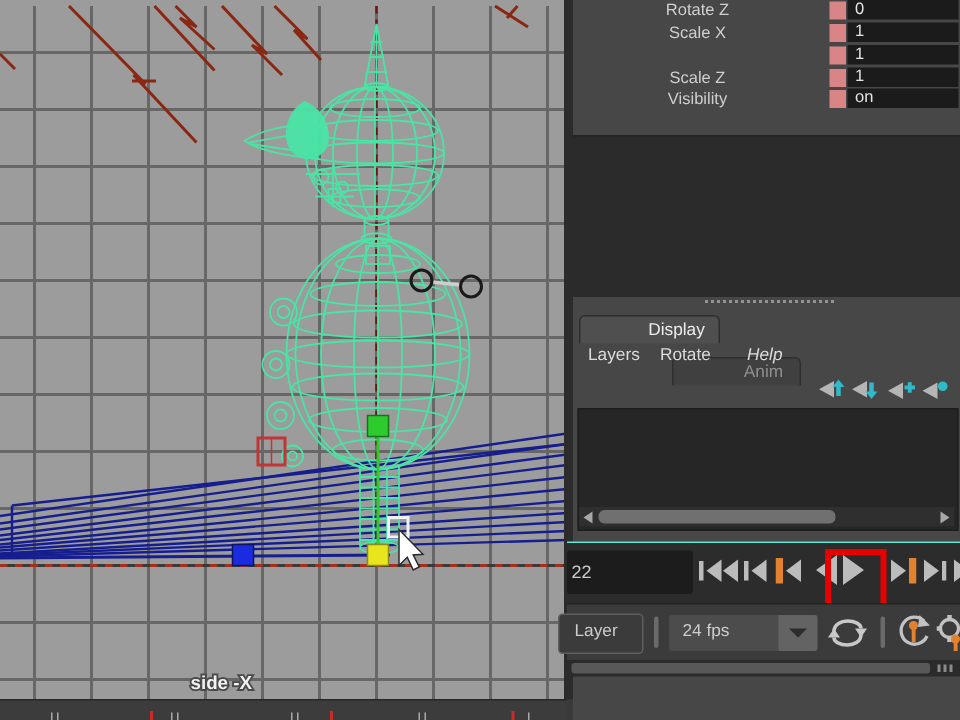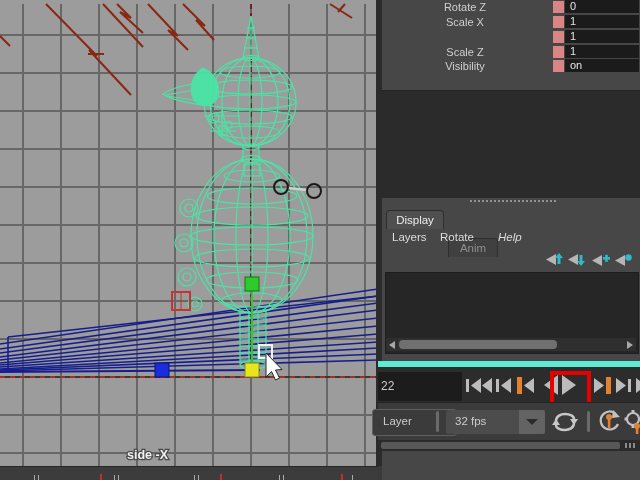--- a/index.html
+++ b/index.html
@@ -18,40 +18,40 @@
   #panel{left:382px;top:0;width:258px;height:480px;background:#474747;}
   .cb-row{position:absolute;left:0;width:258px;height:14px;}
   .cb-label{position:absolute;left:0;top:1px;width:166px;text-align:center;font-size:11px;color:#cfcfcf;}
   .cb-swatch{position:absolute;left:171px;top:1px;width:11px;height:12px;background:#d98585;}
   .cb-field{position:absolute;left:183px;top:0px;width:74px;height:13px;background:#1b1b1b;}
   .cb-value{position:absolute;left:5px;top:0px;font-size:11px;color:#e4e4e4;}
   #cb-graph{left:382px;top:90px;width:258px;height:107px;background:#2b2b2b;border-top:1px solid #232323;}
   #splitter{left:470px;top:200px;width:86px;height:0;border-top:2px dotted #929292;}
   
   .tab{position:absolute;top:210px;height:18px;line-height:18px;text-align:center;font-size:11.5px;
-       border:1px solid #2e2e2e;border-bottom:none;border-radius:4px 4px 0 0;}
+       border:1px solid #2e2e2e;border-bottom:none;border-radius:4px 4px 0 0;padding-left:36px;}
   .tab.active{background:#4f4f4f;color:#ececec;}
   .tab.inactive{background:#404040;color:#8f8f8f;margin-top:28px;}
   .menu-item{position:absolute;top:231px;font-size:11.5px;color:#dcdcdc;}
   .licon{position:absolute;top:252px;width:20px;height:15px;}
   
   #layer-list{left:385px;top:272px;width:252px;height:80px;background:#262626;border:1px solid #1d1d1d;}
   #hscroll{left:386px;top:338px;width:250px;height:13px;background:#2f2f2f;}
   .sarrow{position:absolute;top:3px;width:0;height:0;border-style:solid;}
   #scroll-thumb{position:absolute;left:13px;top:2px;width:158px;height:9px;background:#707070;border-radius:4px;}
   
-  #playback-row{left:378px;top:361px;width:262px;height:41px;background:#2c2c2c;border-top:6px solid #5eead4;}
+  #playback-row{left:378px;top:361px;width:262px;height:41px;background:#2c2c2c;border-top:1px solid #5eead4;}
   #frame-field{position:absolute;left:0px;top:5px;width:84px;height:29px;background:#1c1c1c;border-radius:2px;}
   #frame-field span{position:absolute;left:3px;top:7px;font-size:12px;color:#cccccc;}
   .pb{position:absolute;top:9px;}
   #play-highlight{position:absolute;left:172px;top:4px;width:33px;height:37px;border:4px solid #e60000;}
   
   #controls-row{left:378px;top:402px;width:262px;height:38px;background:#3b3b3b;border-top:1px solid #232323;}
   #layer-btn{position:absolute;left:-6px;top:6px;width:55px;height:25px;background:#3b3b3b;
-             border:1px solid #5f5f5f;border-radius:3px;padding-left:28px;}
+             border:1px solid #5f5f5f;border-radius:3px;}
   #layer-btn span{position:absolute;left:10px;top:5px;font-size:11.5px;color:#cccccc;}
   .vsep{position:absolute;top:8px;width:3px;height:21px;background:#6a6a6a;border-radius:2px;}
   #fps-dd{position:absolute;left:68px;top:7px;width:99px;height:24px;background:#4c4c4c;border-radius:2px;}
   #fps-dd .lab{position:absolute;left:9px;top:5px;font-size:11.5px;color:#cccccc;}
   #fps-arrowbox{position:absolute;right:0;top:0;width:26px;height:24px;background:#636363;border-radius:0 2px 2px 0;}
   #fps-arrowbox:after{content:"";position:absolute;left:7px;top:9px;border:6px solid transparent;border-top-color:#2c2c2c;}
   
   #range-row{left:378px;top:440px;width:262px;height:11px;background:#2b2b2b;}
   #range-bar{position:absolute;left:3px;top:2px;width:239px;height:7px;background:#585858;border-radius:2px;}
   .rmark{position:absolute;top:3px;width:2px;height:5px;background:#8a8a8a;}
@@ -353,21 +353,21 @@
       </svg>
   </span>
 </div>
 
 <div class="abs" id="controls-row">
   <span id="layer-btn">
     <span>Layer</span>
   </span>
   <span class="vsep" style="left:58px"></span>
   <span id="fps-dd">
-    <span class="lab">32 fps</span>
+    <span class="lab">24 fps</span>
     <span id="fps-arrowbox"></span>
   </span>
   <span class="abs" style="left:172px;top:7px">
     <svg width="30" height="24" fill="none">
       <path d="M6,11 C6,6 11,4 15,4 C20,4 24,6 24,9" stroke="#c8c8c8" stroke-width="2.4"></path>
       <polygon points="20,9 28,9 24,15" fill="#c8c8c8"></polygon>
       <path d="M24,13 C24,18 19,20 15,20 C10,20 6,18 6,15" stroke="#c8c8c8" stroke-width="2.4"></path>
       <polygon points="2,15 10,15 6,9" fill="#c8c8c8"></polygon>
     </svg>
   </span>

